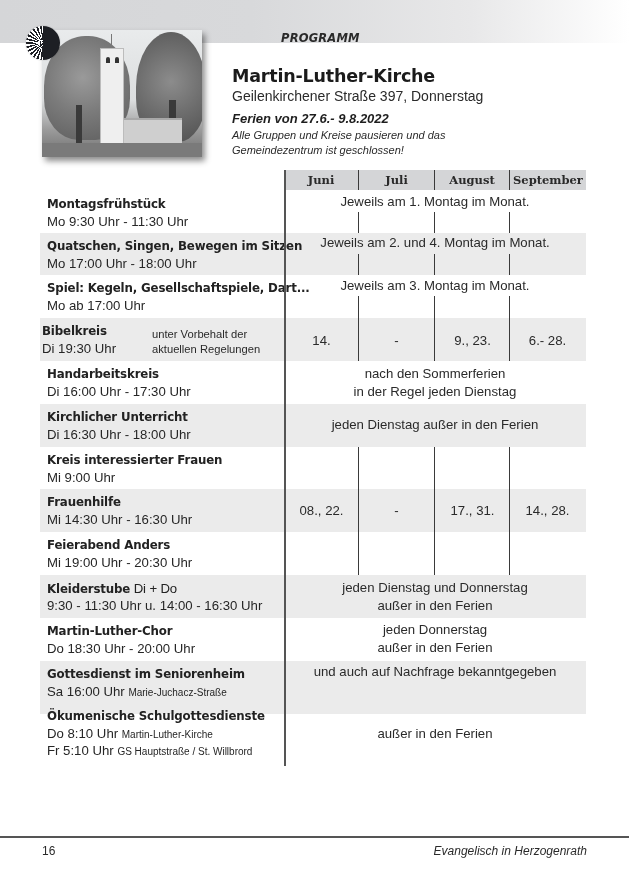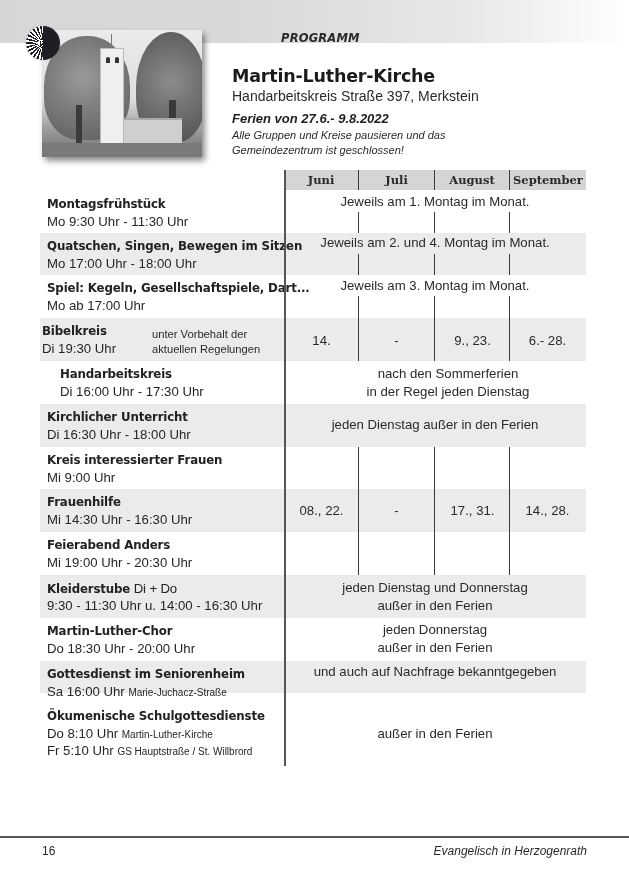--- a/index.html
+++ b/index.html
@@ -121,21 +121,21 @@
   <div class="tree-right"></div>
   <div class="trunk-r"></div>
   <div class="spire"></div>
   <div class="tower"></div>
   <div class="building"></div>
   <div class="ground"></div>
 </div>
 <div class="logo"></div>
 
 <div class="church-title">Martin-Luther-Kirche</div>
-<div class="church-address">Handarbeitskreis Straße 397, Merkstein</div>
+<div class="church-address">Geilenkirchener Straße 397, Donnerstag</div>
 <div class="holiday-title">Ferien von 27.6.- 9.8.2022</div>
 <div class="holiday-note">
   <div>Alle Gruppen und Kreise pausieren und das</div>
   <div>Gemeindezentrum ist geschlossen!</div>
 </div>
 
 <div class="table-header">
   <div class="month-head" style="left:0;width:74px;">Juni</div>
   <div class="month-head" style="left:75px;width:75px;">Juli</div>
   <div class="month-head" style="left:151px;width:74px;">August</div>
@@ -166,21 +166,21 @@
   <div class="note">
     <div>unter Vorbehalt der</div>
     <div>aktuellen Regelungen</div>
   </div>
   <div class="cell" style="left:244px;top:15px;">14.</div>
   <div class="cell" style="left:319px;top:15px;">-</div>
   <div class="cell" style="left:395px;top:15px;">9., 23.</div>
   <div class="cell" style="left:470px;top:15px;">6.- 28.</div>
 </div>
 
-<div class="row" style="top:361px;height:43px;margin-left:13px;">
+<div class="row" style="top:361px;height:43px;">
   <div class="name">Handarbeitskreis</div>
   <div class="time">Di  16:00 Uhr - 17:30 Uhr</div>
   <div class="span-text" style="top:4px;">
     <div>nach den Sommerferien</div>
     <div>in der Regel jeden Dienstag</div>
   </div>
 </div>
 
 <div class="row shade" style="top:404px;height:43px;">
   <div class="name">Kirchlicher Unterricht</div>
@@ -218,21 +218,21 @@
 
 <div class="row" style="top:618px;height:43px;">
   <div class="name">Martin-Luther-Chor</div>
   <div class="time">Do  18:30 Uhr - 20:00 Uhr</div>
   <div class="span-text" style="top:3px;">
     <div>jeden Donnerstag</div>
     <div>außer in den Ferien</div>
   </div>
 </div>
 
-<div class="row shade" style="top:661px;height:32px;">
+<div class="row shade" style="top:661px;height:53px;">
   <div class="name">Gottesdienst im Seniorenheim</div>
   <div class="time"><span>Sa  16:00 Uhr</span> <span class="small">Marie-Juchacz-Straße</span></div>
   <div class="span-text" style="top:2px;">
     <div>und auch auf Nachfrage bekanntgegeben</div>
   </div>
 </div>
 
 <div class="row" style="top:703px;height:63px;">
   <div class="name" style="top:6px;">Ökumenische Schulgottesdienste</div>
   <div class="time" style="top:23px;"><span>Do  8:10 Uhr</span> <span class="small">Martin-Luther-Kirche</span></div>

